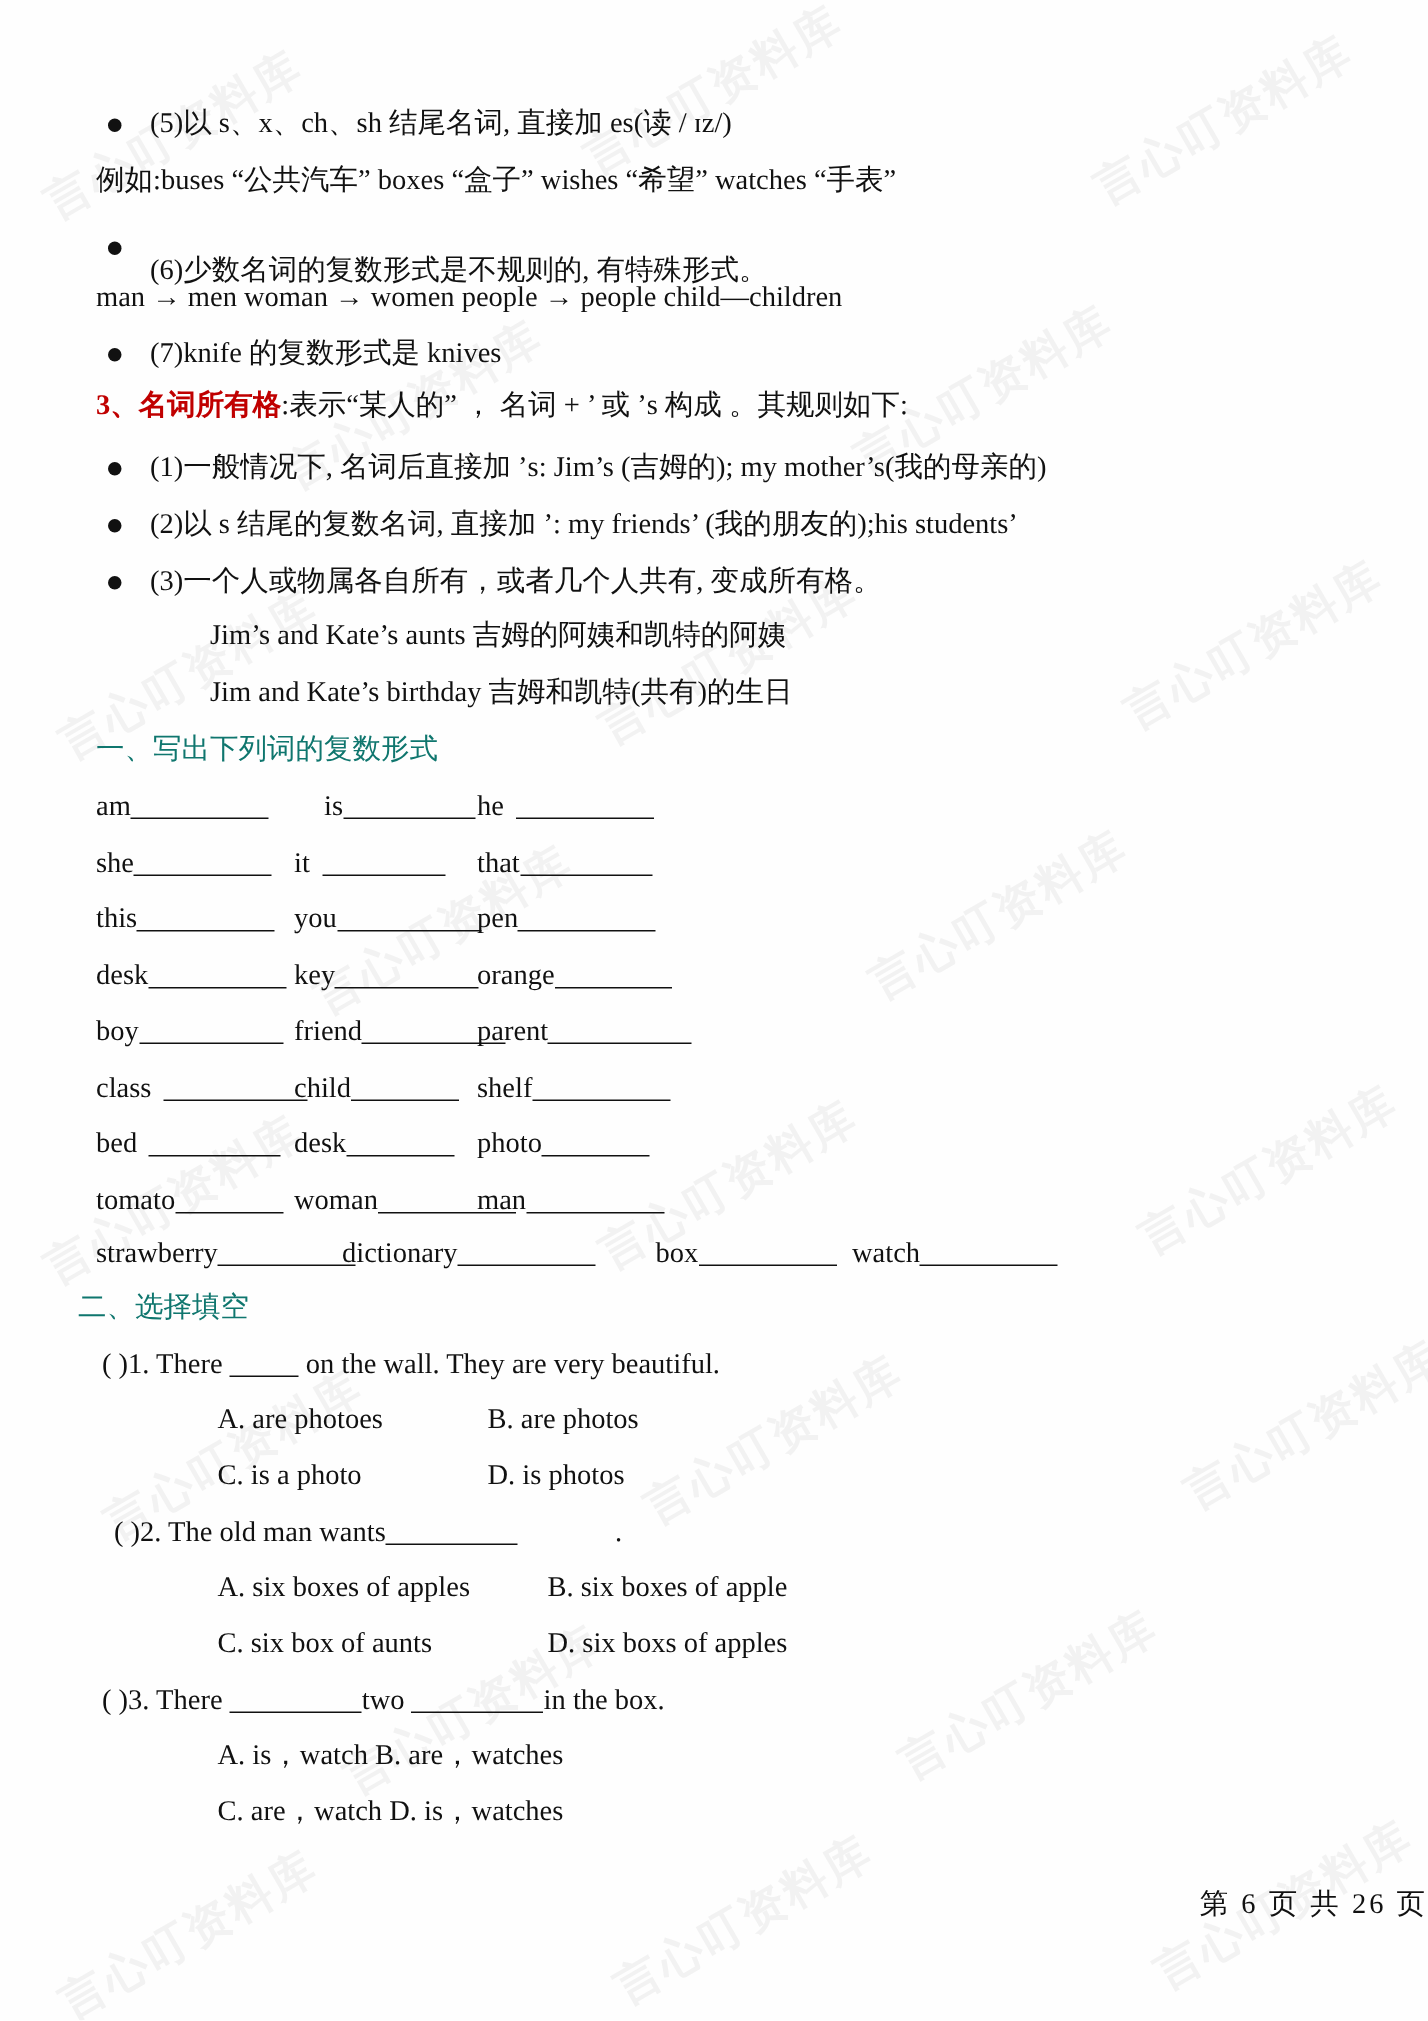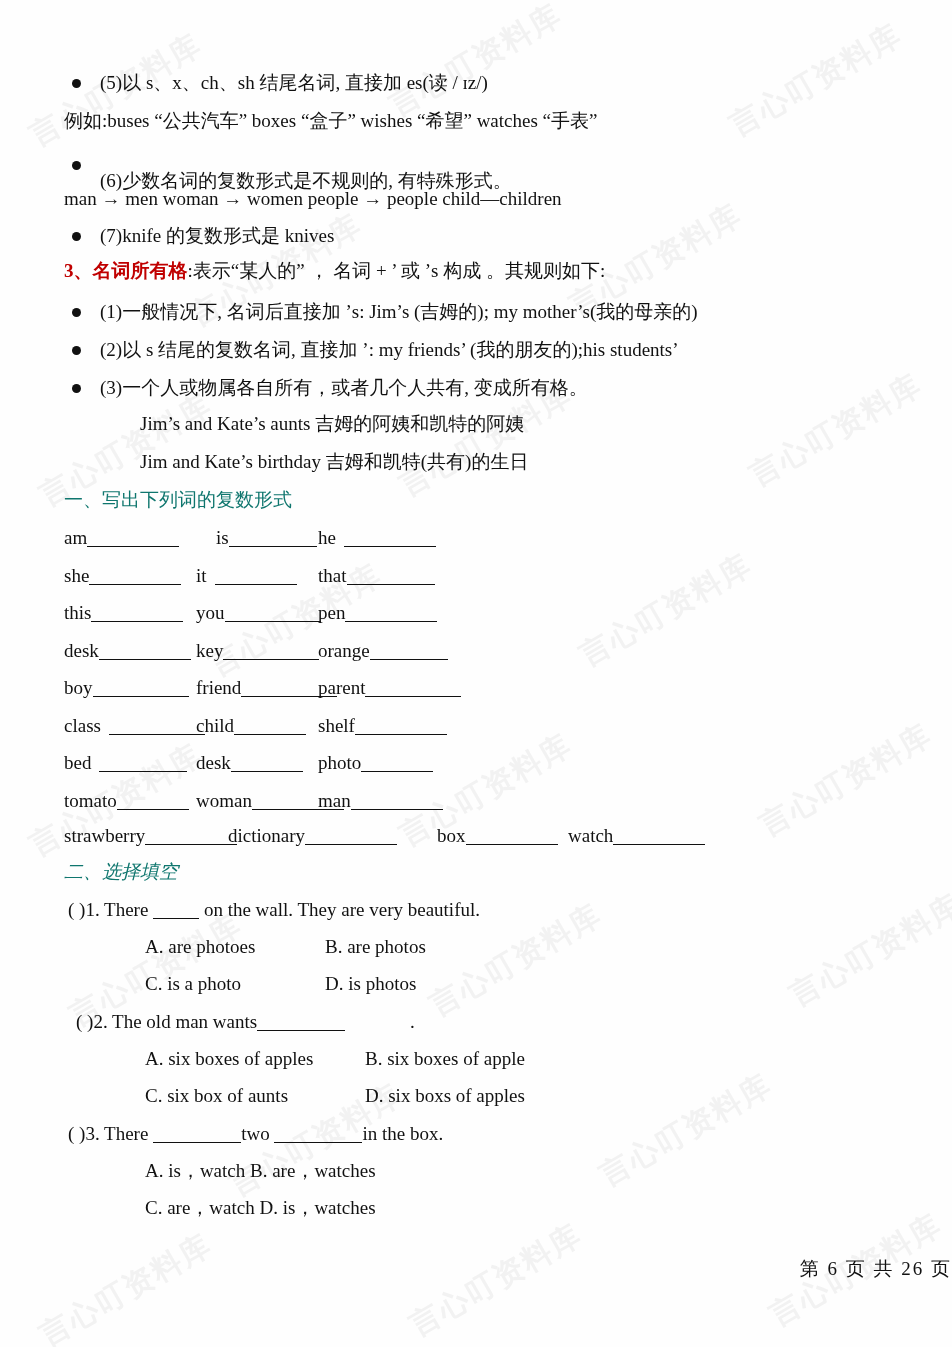--- a/index.html
+++ b/index.html
@@ -174,21 +174,21 @@
         <div class="line" style="left: 196px; top: 790.5px;"><span class="ex-word">woman</span><span class="blank" style="width: 92px;"></span></div>
         <div class="line" style="left: 318px; top: 790.5px;"><span class="ex-word">man</span><span class="blank" style="width: 92px;"></span></div>
       </div>
     <div id="ex1-last">
         <div class="line" style="left: 64px; top: 826px;"><span>strawberry</span><span class="blank" style="width: 92px;"></span></div>
         <div class="line" style="left: 228px; top: 826px;"><span>dictionary</span><span class="blank" style="width: 92px;"></span></div>
         <div class="line" style="left: 437px; top: 826px;"><span>box</span><span class="blank" style="width: 92px;"></span></div>
         <div class="line" style="left: 568px; top: 826px;"><span>watch</span><span class="blank" style="width: 92px;"></span></div>
       </div>
 
-    <div class="line sec-title" style="left:64px; top:862px;font-style:italic;">二、选择填空</div>
+    <div class="line sec-title" style="left:52px; top:862px;">二、选择填空</div>
 
     <div class="line" style="left:68px; top:900px;">
       <span>(        )</span><span>1.</span>
       <span>There</span>
       <span class="blank" style="width:46px;"></span>
       <span>on the wall. They are very beautiful.</span>
     </div>
     <div class="line" style="left:145px; top:937px;">
       <span style="display:inline-block;width:180px;">A. are photoes</span><span>B. are photos</span>
     </div>

